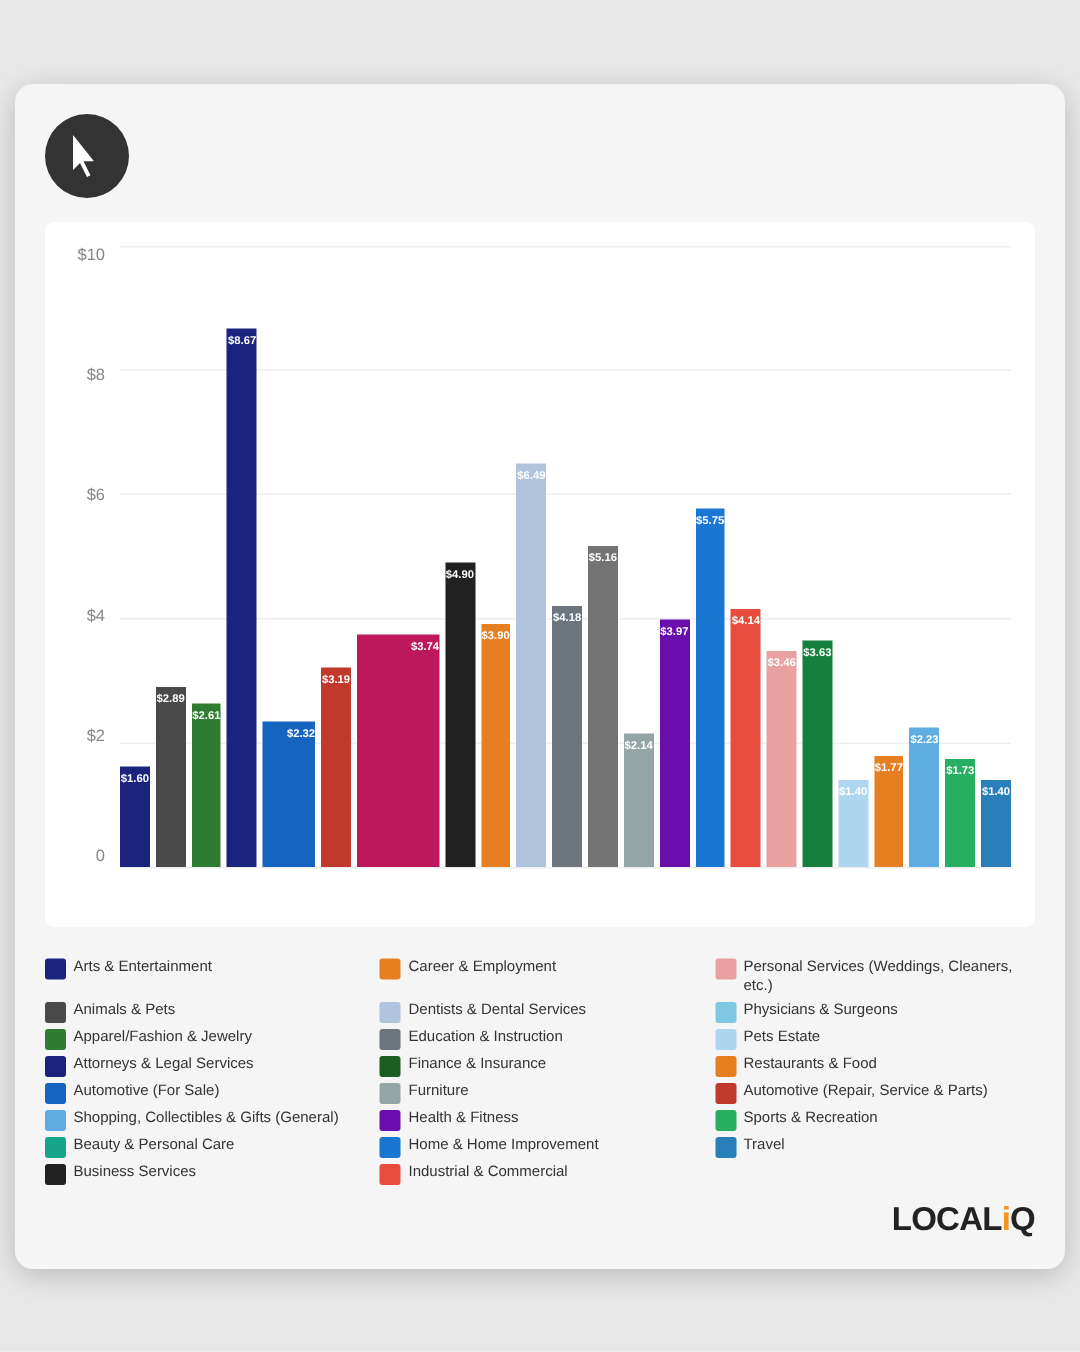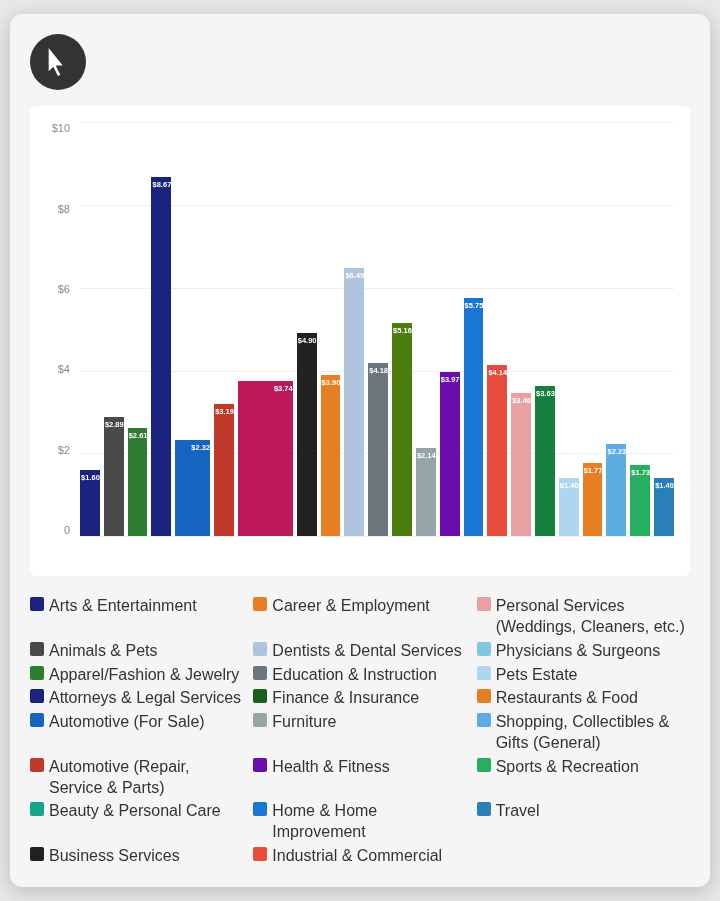--- a/index.html
+++ b/index.html
@@ -110,35 +110,35 @@
       height: 100%;
       justify-content: flex-end;
       position: relative;
     }
     .bar {
       width: 100%;
       position: relative;
       display: flex;
       flex-direction: column;
       justify-content: flex-start;
-      align-items: flex-end;
+      align-items: center;
     }
     .bar-value {
       font-size: 7.5px;
       font-weight: 700;
       color: white;
       padding-top: 3px;
       white-space: nowrap;
     }
     .legend {
       margin-top: 20px;
       display: grid;
       grid-template-columns: 1fr 1fr 1fr;
       gap: 3px 10px;
-      font-size: 16px;
+      font-size: 10px;
       color: #333;
     }
     .legend-item {
       display: flex;
       align-items: flex-start;
       gap: 5px;
       line-height: 1.3;
     }
     .legend-color {
       width: 14px;
@@ -245,21 +245,21 @@
     <div class="bar" style="height:64.9%; background:#b0c4de;">
       <span class="bar-value">$6.49</span>
     </div>
   </div>
         <div class="bar-group">
     <div class="bar" style="height:41.8%; background:#6c757d;">
       <span class="bar-value">$4.18</span>
     </div>
   </div>
         <div class="bar-group">
-    <div class="bar" style="height:51.6%; background:#4d7c0f;">
+    <div class="bar" style="height:51.6%; background:#737373;">
       <span class="bar-value">$5.16</span>
     </div>
   </div>
         <div class="bar-group">
     <div class="bar" style="height:21.400000000000002%; background:#95a5a6;">
       <span class="bar-value">$2.14</span>
     </div>
   </div>
         <div class="bar-group">
     <div class="bar" style="height:39.7%; background:#6a0dad;">
@@ -365,28 +365,28 @@
   </div>
       <div class="legend-item">
     <div class="legend-color" style="background:#1565c0;"></div>
     <span>Automotive (For Sale)</span>
   </div>
       <div class="legend-item">
     <div class="legend-color" style="background:#95a5a6;"></div>
     <span>Furniture</span>
   </div>
       <div class="legend-item">
+    <div class="legend-color" style="background:#c0392b;"></div>
+    <span>Automotive (Repair, Service &amp; Parts)</span>
+  </div>
+      <div class="legend-item">
     <div class="legend-color" style="background:#5dade2;"></div>
     <span>Shopping, Collectibles &amp; Gifts (General)</span>
   </div>
       <div class="legend-item">
-    <div class="legend-color" style="background:#c0392b;"></div>
-    <span>Automotive (Repair, Service &amp; Parts)</span>
-  </div>
-      <div class="legend-item">
     <div class="legend-color" style="background:#6a0dad;"></div>
     <span>Health &amp; Fitness</span>
   </div>
       <div class="legend-item">
     <div class="legend-color" style="background:#27ae60;"></div>
     <span>Sports &amp; Recreation</span>
   </div>
       <div class="legend-item">
     <div class="legend-color" style="background:#17a589;"></div>
     <span>Beauty &amp; Personal Care</span>
@@ -402,13 +402,16 @@
       <div class="legend-item">
     <div class="legend-color" style="background:#212121;"></div>
     <span>Business Services</span>
   </div>
       <div class="legend-item">
     <div class="legend-color" style="background:#e74c3c;"></div>
     <span>Industrial &amp; Commercial</span>
   </div>
     </div>
 
+  <div class="localiq-logo">
+    LOCAL<span>i</span>Q
+  </div>
 </div>
 
 </body></html>

